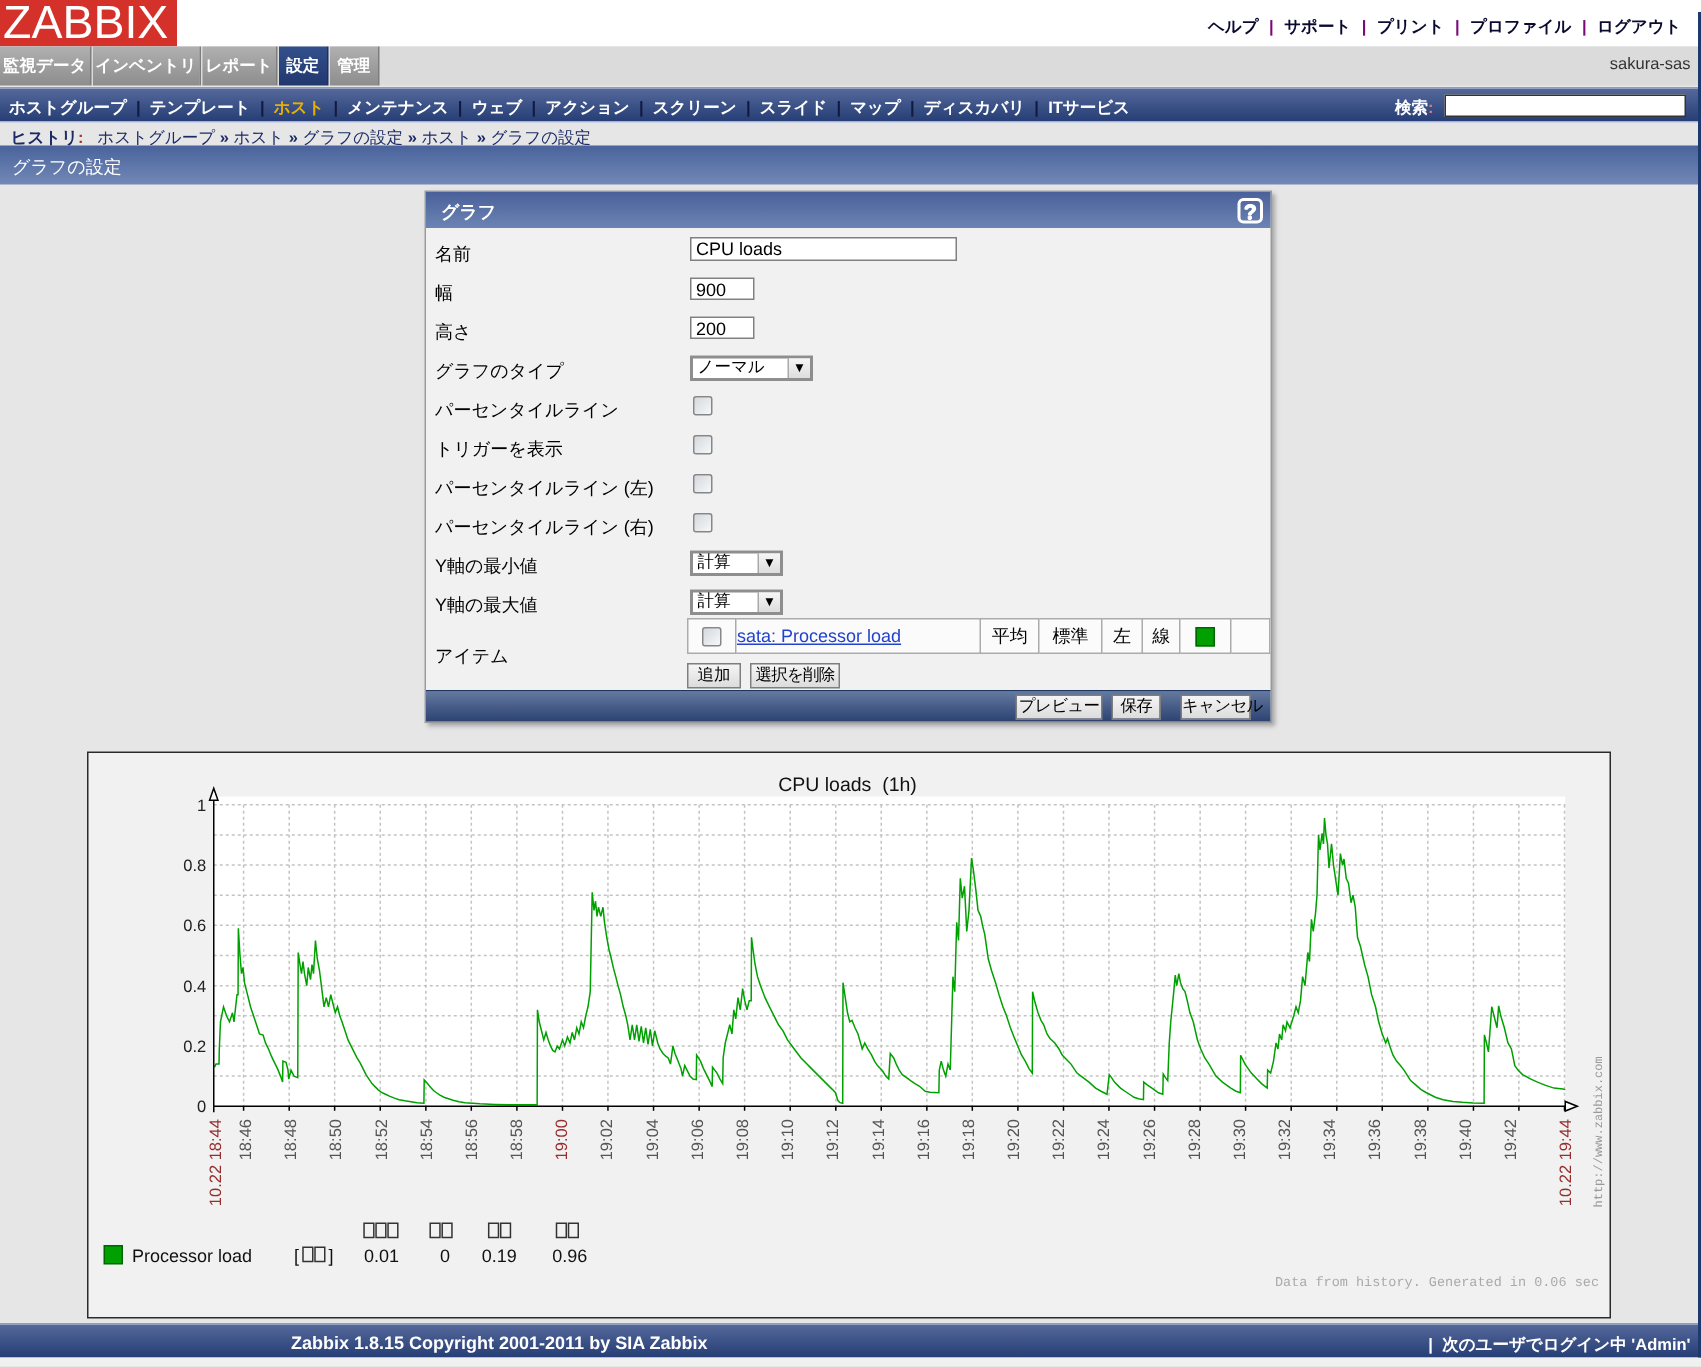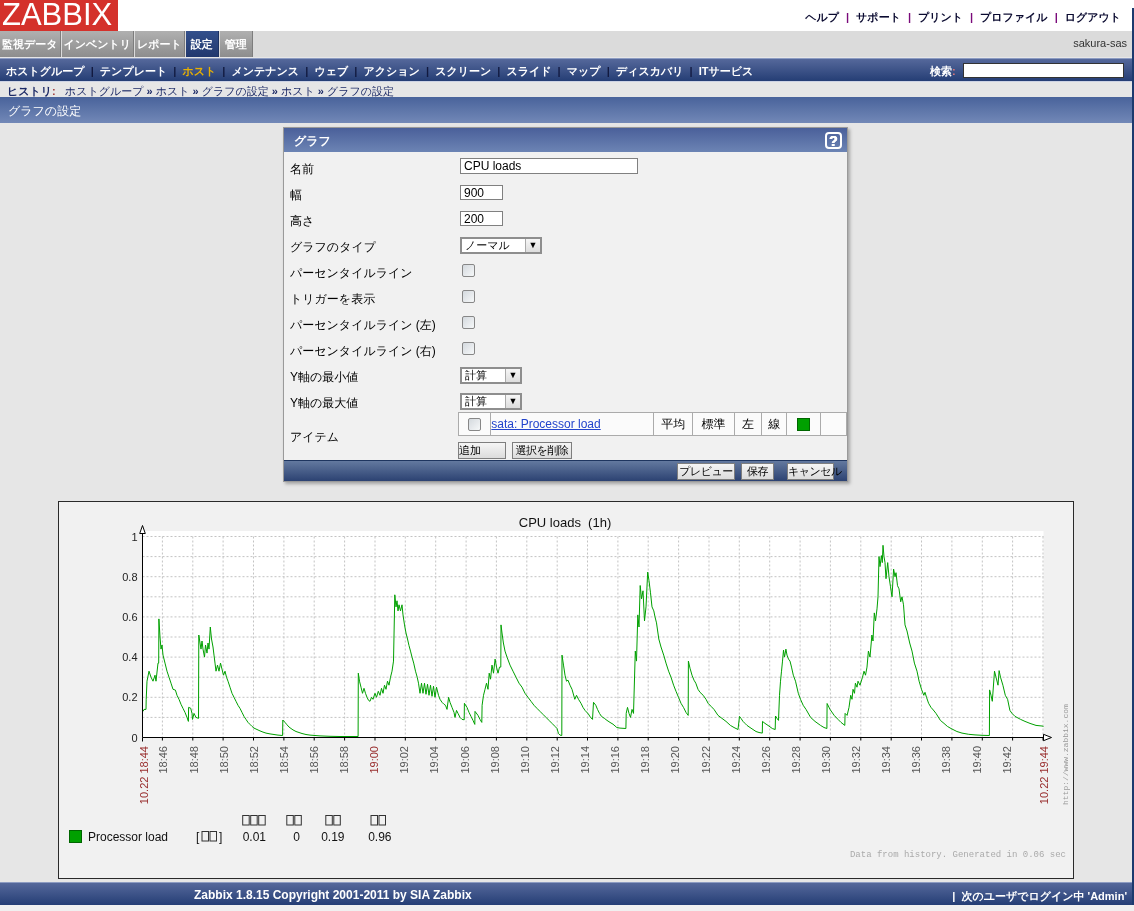--- a/index.html
+++ b/index.html
@@ -119,21 +119,21 @@
 <td style="width:41px;text-align:center">標準</td>
 <td style="width:27px;text-align:center">左</td>
 <td style="width:25px;text-align:center">線</td>
 <td style="width:33px;text-align:center">
               <div class="swatch"></div>
             </td>
 <td style="width:26px">&nbsp;</td>
 </tr>
         </tbody>
       </table>
-<div style="position:absolute;left:174px;top:288px"><span class="btn" style="width:48px;padding:0;">追加</span><span class="btn" style="margin-left:6px;width:60px;padding:0;text-align:center;letter-spacing:-0.5px">選択を削除</span></div>
+<div style="position:absolute;left:174px;top:288px"><span class="btn" style="width:36px;padding:0;text-align:center">追加</span><span class="btn" style="margin-left:6px;width:60px;padding:0;text-align:center;letter-spacing:-0.5px">選択を削除</span></div>
   </div>
   <div class="ffoot">
     <span class="btn" style="right:112px;width:58px">プレビュー</span>
     <span class="btn" style="right:73px;width:33px">保存</span>
     <span class="btn" style="right:13px;width:47px">キャンセル</span>
   </div>
 </div>
 <div class="graphbox">
     <svg width="1013" height="376" viewBox="0 0 1013 376" style="position:absolute;left:0;top:0">
 <rect x="83.5" y="29" width="901.0" height="206.5" fill="#ffffff"></rect>

